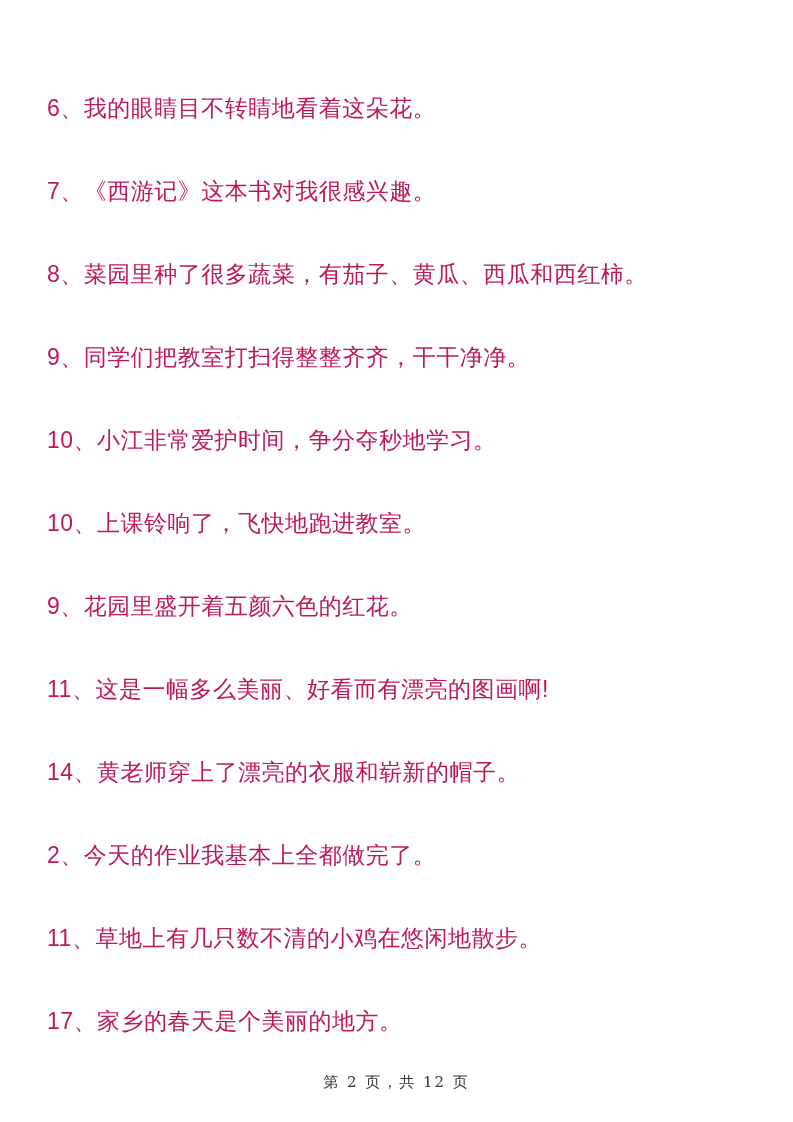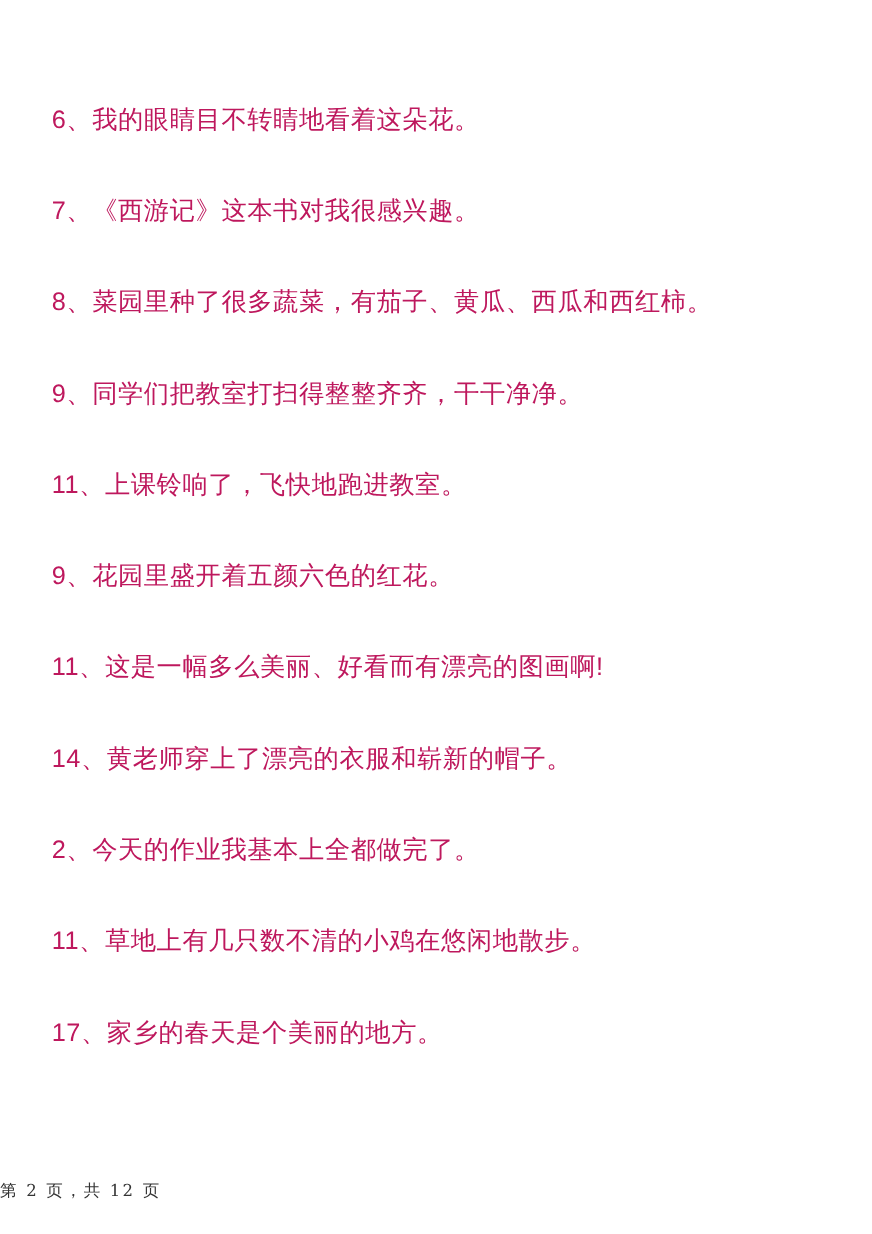--- a/index.html
+++ b/index.html
@@ -32,37 +32,39 @@
     font-family: Liberation Sans, sans-serif;
   }
   .sentence:last-child {
     margin-bottom: 16px;
   }
   .footer {
     position: absolute;
     top: 1072px;
     left: 0;
     width: 100%;
+    text-align: center;
     font-size: 15px;
     line-height: 20px;
     color: #333333;
     letter-spacing: 2px;
     font-family: "DejaVu Serif", serif;
   }
 </style>
 </head>
 <body>
 
 <div class="page">
   <div class="content">
     <p class="sentence">6、我的眼睛目不转睛地看着这朵花。</p>
     <p class="sentence">7、《西游记》这本书对我很感兴趣。</p>
     <p class="sentence">8、菜园里种了很多蔬菜，有茄子、黄瓜、西瓜和西红柿。</p>
     <p class="sentence">9、同学们把教室打扫得整整齐齐，干干净净。</p>
-    <p class="sentence">11、上课铃响了，飞快地跑进教室。</p>
+    <p class="sentence">10、小江非常爱护时间，争分夺秒地学习。</p>
+    <p class="sentence">10、上课铃响了，飞快地跑进教室。</p>
     <p class="sentence">9、花园里盛开着五颜六色的红花。</p>
     <p class="sentence">11、这是一幅多么美丽、好看而有漂亮的图画啊!</p>
     <p class="sentence">14、黄老师穿上了漂亮的衣服和崭新的帽子。</p>
     <p class="sentence">2、今天的作业我基本上全都做完了。</p>
     <p class="sentence">11、草地上有几只数不清的小鸡在悠闲地散步。</p>
     <p class="sentence">17、家乡的春天是个美丽的地方。</p>
   </div>
   <div class="footer">第 2 页，共 12 页</div>
 </div>
 

